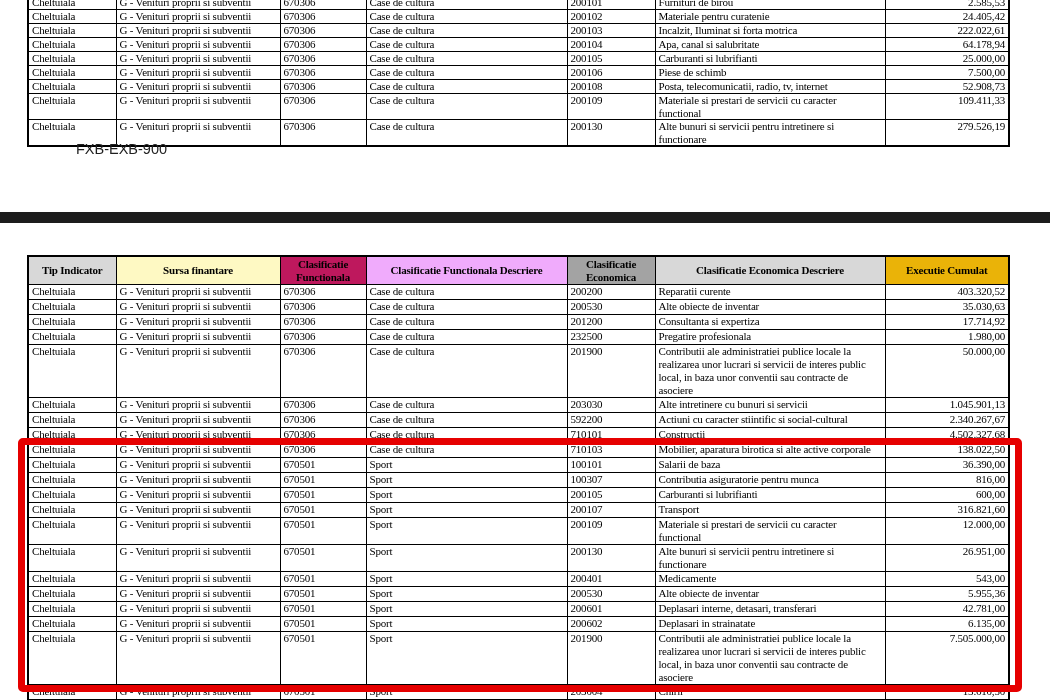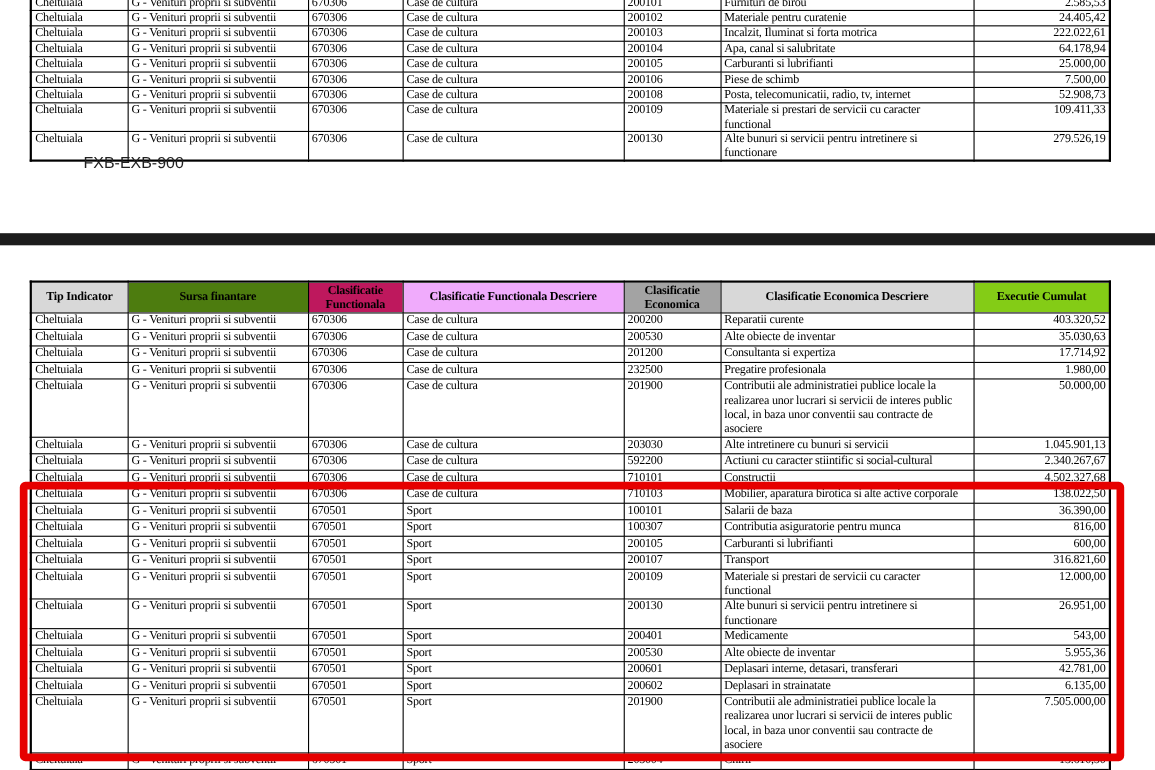--- a/index.html
+++ b/index.html
@@ -147,26 +147,26 @@
           <col style="width:164px">
           <col style="width:86px">
         <col style="width:201px">
           <col style="width:88px">
           <col style="width:230px">
         <col style="width:124px">
       </colgroup>
       <thead>
         <tr>
             <th style="background: rgb(216, 216, 216); margin-left: 48px;">Tip Indicator</th>
-            <th style="background: #4d7c0f;">Sursa finantare</th>
+            <th style="background: #fef9c3;">Sursa finantare</th>
             <th style="background: #be185d;">Clasificatie Functionala</th>
             <th style="background: #f0abfc;">Clasificatie Functionala Descriere</th>
             <th style="background: #a3a3a3;">Clasificatie Economica</th>
             <th style="background: rgb(216, 216, 216); font-family: Liberation Serif, serif;">Clasificatie Economica Descriere</th>
-            <th style="background: #84cc16;">Executie Cumulat</th>
+            <th style="background: #eab308;">Executie Cumulat</th>
           </tr>
       </thead>
       <tbody>
           <tr>
             <td>Cheltuiala</td>
             <td>G - Venituri proprii si subventii</td>
             <td>670306</td>
             <td>Case de cultura</td>
             <td>200200</td>
             <td>Reparatii curente</td>

